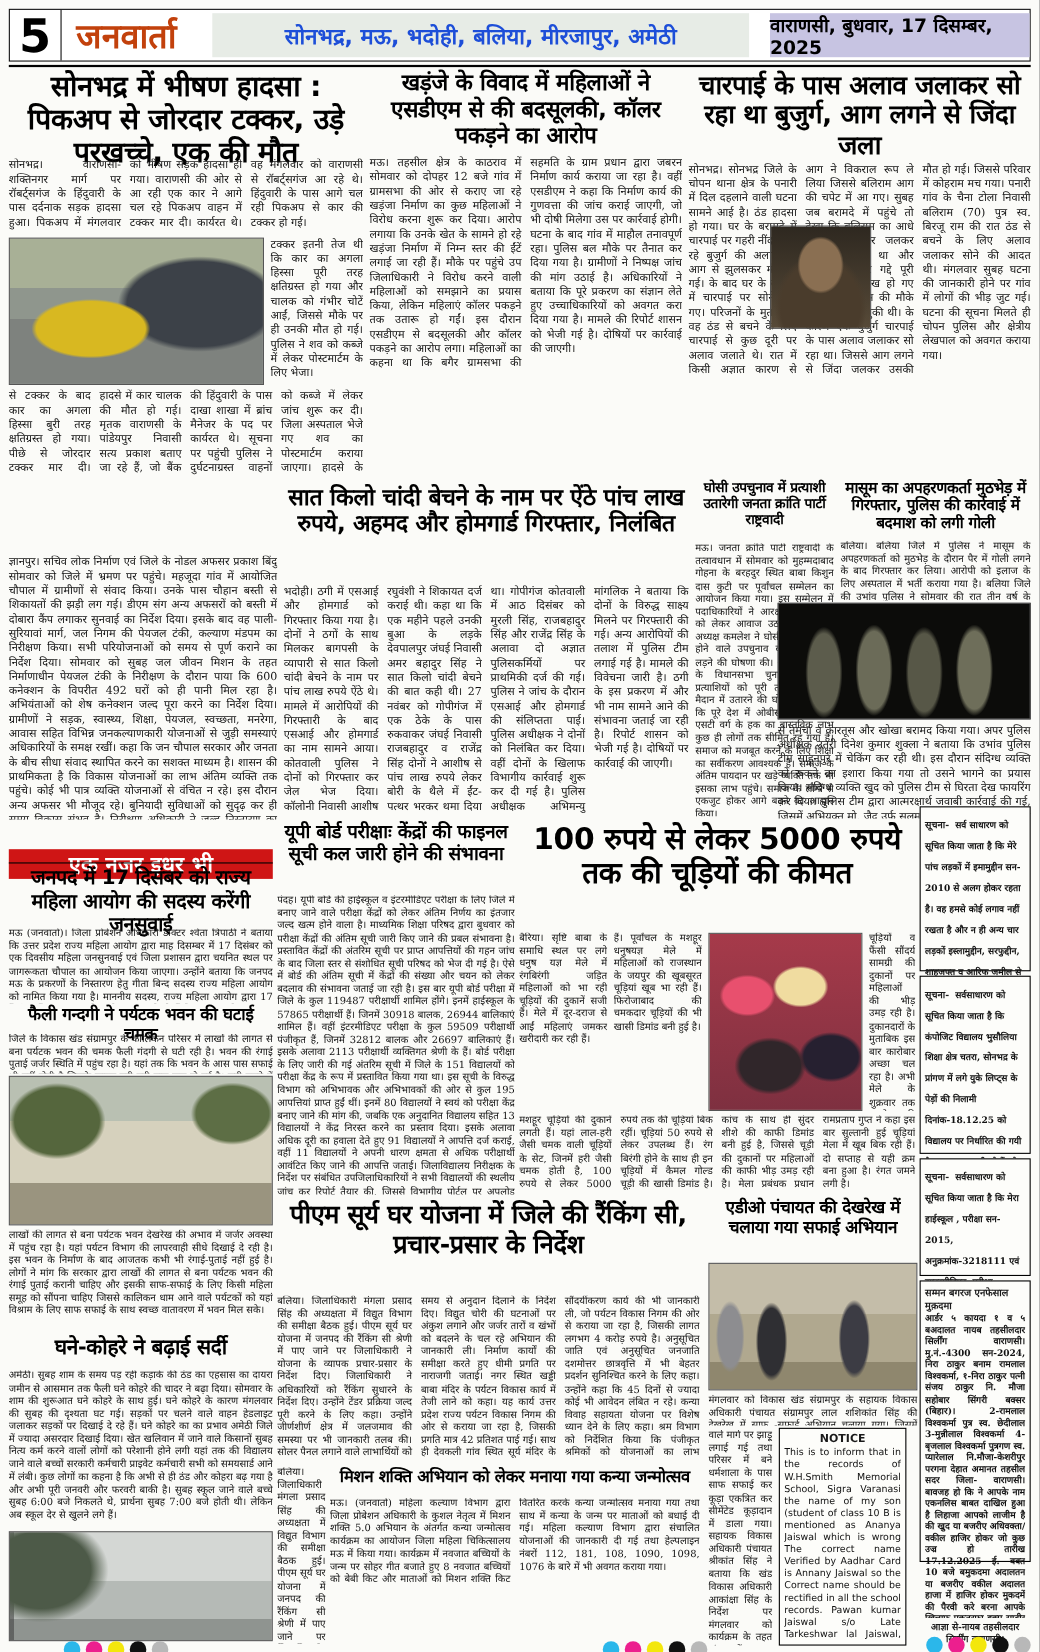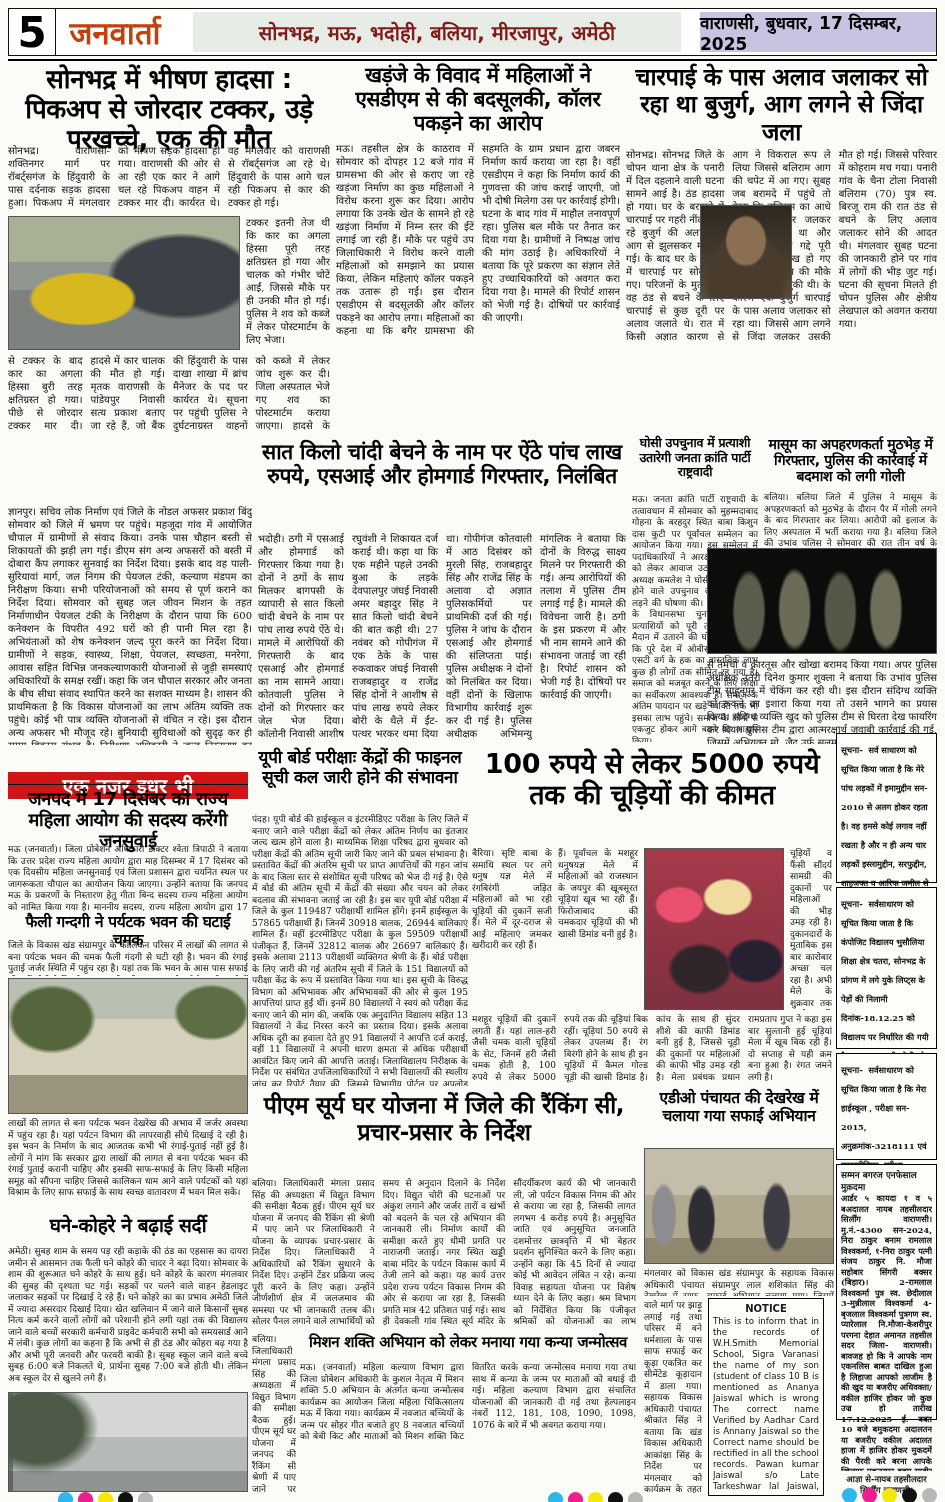--- a/index.html
+++ b/index.html
@@ -58,41 +58,41 @@
       linear-gradient(#d4d7d4 0 45%, #b5bab6 45% 80%, #8f9490 80% 100%);}
 </style>
 </head>
 <body>
 
 <div id="page">
 
   <div class="abs masthead" style="left:8px;top:8px;width:929px;height:48px;">
     <div class="band" style="width:46px;font-size:42px;border-right:1.5px solid #111;color:#000;">5</div>
     <div class="band" style="width:118px;font-size:31px;color:#c2410c;">जनवार्ता</div>
-    <div class="band" style="flex:1;margin:3px 19px;background:#e7ece6;color:#7f1d1d;font-size:20px;">सोनभद्र, मऊ, भदोही, बलिया, मीरजापुर, अमेठी</div>
+    <div class="band" style="flex:1;margin:3px 19px;background:#e7ece6;color:#1d4ed8;font-size:20px;">सोनभद्र, मऊ, भदोही, बलिया, मीरजापुर, अमेठी</div>
     <div class="band" style="width:236px;margin:3px 0;background:#c7c4e2;color:#000;font-size:17px;">वाराणसी, बुधवार, 17 दिसम्बर, 2025</div>
   </div>
   <div class="abs rule" style="left:8px;top:59px;width:929px;height:1.5px;"></div>
 
   <div class="abs hl" style="left:8px;top:64px;width:322px;height:76px;font-size:26px;">सोनभद्र में भीषण हादसा : पिकअप से जोरदार टक्कर, उड़े परखच्चे, एक की मौत</div>
   <div class="abs body-sm c3" style="left:8px;top:144px;width:322px;height:68px;">सोनभद्र। वाराणसी-शक्तिनगर मार्ग पर रॉबर्ट्सगंज के हिंदुवारी के पास दर्दनाक सड़क हादसा हुआ। पिकअप में मंगलवार को भीषण सड़क हादसा हो गया। वाराणसी की ओर से आ रही एक कार ने आगे चल रहे पिकअप वाहन में टक्कर मार दी। कार्यरत थे। वह मंगलवार को वाराणसी से रॉबर्ट्सगंज आ रहे थे। हिंदुवारी के पास आगे चल रही पिकअप से कार की टक्कर हो गई।</div>
   <div class="abs photo ph-crash" style="left:8px;top:216px;width:232px;height:134px;"></div>
   <div class="abs body-sm" style="left:246px;top:216px;width:84px;height:134px;">टक्कर इतनी तेज थी कि कार का अगला हिस्सा पूरी तरह क्षतिग्रस्त हो गया और चालक को गंभीर चोटें आईं, जिससे मौके पर ही उनकी मौत हो गई। पुलिस ने शव को कब्जे में लेकर पोस्टमार्टम के लिए भेजा।</div>
   <div class="abs body-sm c4" style="left:8px;top:354px;width:322px;height:82px;">से टक्कर के बाद कार का अगला हिस्सा बुरी तरह क्षतिग्रस्त हो गया। पीछे से जोरदार टक्कर मार दी। हादसे में कार चालक की मौत हो गई। मृतक वाराणसी के पांडेयपुर निवासी सत्य प्रकाश बताए जा रहे हैं, जो बैंक की हिंदुवारी के पास दाखा शाखा में ब्रांच मैनेजर के पद पर कार्यरत थे। सूचना पर पहुंची पुलिस ने दुर्घटनाग्रस्त वाहनों को कब्जे में लेकर जांच शुरू कर दी। जिला अस्पताल भेजे गए शव का पोस्टमार्टम कराया जाएगा। हादसे के बाद मार्ग पर कुछ देर के लिए यातायात बाधित रहा और अफरा-तफरी का माहौल रहा।</div>
 
   <div class="abs hl" style="left:336px;top:64px;width:284px;height:74px;font-size:20.5px;">खड़ंजे के विवाद में महिलाओं ने एसडीएम से की बदसूलकी, कॉलर पकड़ने का आरोप</div>
   <div class="abs body-sm c2" style="left:336px;top:142px;width:284px;height:294px;">मऊ। तहसील क्षेत्र के काठराव में सोमवार को दोपहर 12 बजे गांव में ग्रामसभा की ओर से कराए जा रहे खड़ंजा निर्माण का कुछ महिलाओं ने विरोध करना शुरू कर दिया। आरोप लगाया कि उनके खेत के सामने हो रहे खड़ंजा निर्माण में निम्न स्तर की ईंटें लगाई जा रही हैं। मौके पर पहुंचे उप जिलाधिकारी ने विरोध करने वाली महिलाओं को समझाने का प्रयास किया, लेकिन महिलाएं कॉलर पकड़ने तक उतारू हो गईं। इस दौरान एसडीएम से बदसूलकी और कॉलर पकड़ने का आरोप लगा। महिलाओं का कहना था कि बगैर ग्रामसभा की सहमति के ग्राम प्रधान द्वारा जबरन निर्माण कार्य कराया जा रहा है। वहीं एसडीएम ने कहा कि निर्माण कार्य की गुणवत्ता की जांच कराई जाएगी, जो भी दोषी मिलेगा उस पर कार्रवाई होगी। घटना के बाद गांव में माहौल तनावपूर्ण रहा। पुलिस बल मौके पर तैनात कर दिया गया है। ग्रामीणों ने निष्पक्ष जांच की मांग उठाई है। अधिकारियों ने बताया कि पूरे प्रकरण का संज्ञान लेते हुए उच्चाधिकारियों को अवगत करा दिया गया है। मामले की रिपोर्ट शासन को भेजी गई है। दोषियों पर कार्रवाई की जाएगी।</div>
 
   <div class="abs hl" style="left:626px;top:64px;width:311px;height:80px;font-size:23.5px;">चारपाई के पास अलाव जलाकर सो रहा था बुजुर्ग, आग लगने से जिंदा जला</div>
   <div class="abs body-sm c3" style="left:626px;top:148px;width:311px;height:282px;">सोनभद्र। सोनभद्र जिले के चोपन थाना क्षेत्र के पनारी में दिल दहलाने वाली घटना सामने आई है। ठंड हादसा हो गया। घर के बरामदे में चारपाई पर गहरी नींद में सो रहे बुजुर्ग की अलाव की आग से झुलसकर मौत हो गई। के बाद घर के बरामदे में चारपाई पर सोने चले गए। परिजनों के मुताबिक, वह ठंड से बचने के लिए चारपाई से कुछ दूरी पर अलाव जलाते थे। रात में किसी अज्ञात कारण से आग ने विकराल रूप ले लिया जिससे बलिराम आग की चपेट में आ गए। सुबह जब बरामदे में पहुंचे तो देखा कि बलिराम का आधे से ज्यादा शरीर जलकर राख हो चुका था और चारपाई जलकर गद्दे पूरी तरह जलकर राख हो गए थे। वहीं बलिराम की मौके पर ही मौत हो चुकी थी। के कारण एक बुजुर्ग चारपाई के पास अलाव जलाकर सो रहा था। जिससे आग लगने से जिंदा जलकर उसकी मौत हो गई। जिससे परिवार में कोहराम मच गया। पनारी गांव के चैना टोला निवासी बलिराम (70) पुत्र स्व. बिरजू राम की रात ठंड से बचने के लिए अलाव जलाकर सोने की आदत थी। मंगलवार सुबह घटना की जानकारी होने पर गांव में लोगों की भीड़ जुट गई। घटना की सूचना मिलते ही चोपन पुलिस और क्षेत्रीय लेखपाल को अवगत कराया गया।</div>
   <div class="abs photo ph-oldman" style="left:700px;top:205px;width:92px;height:94px;"></div>
 
   <div class="abs body-sm" style="left:8px;top:505px;width:244px;height:240px;">ज्ञानपुर। सचिव लोक निर्माण एवं जिले के नोडल अफसर प्रकाश बिंदु सोमवार को जिले में भ्रमण पर पहुंचे। महजूदा गांव में आयोजित चौपाल में ग्रामीणों से संवाद किया। उनके पास चौहान बस्ती से शिकायतों की झड़ी लग गई। डीएम संग अन्य अफसरों को बस्ती में दोबारा कैंप लगाकर सुनवाई का निर्देश दिया। इसके बाद वह पाली-सुरियावां मार्ग, जल निगम की पेयजल टंकी, कल्याण मंडपम का निरीक्षण किया। सभी परियोजनाओं को समय से पूर्ण कराने का निर्देश दिया। सोमवार को सुबह जल जीवन मिशन के तहत निर्माणाधीन पेयजल टंकी के निरीक्षण के दौरान पाया कि 600 कनेक्शन के विपरीत 492 घरों को ही पानी मिल रहा है। अभियंताओं को शेष कनेक्शन जल्द पूरा करने का निर्देश दिया। ग्रामीणों ने सड़क, स्वास्थ्य, शिक्षा, पेयजल, स्वच्छता, मनरेगा, आवास सहित विभिन्न जनकल्याणकारी योजनाओं से जुड़ी समस्याएं अधिकारियों के समक्ष रखीं। कहा कि जन चौपाल सरकार और जनता के बीच सीधा संवाद स्थापित करने का सशक्त माध्यम है। शासन की प्राथमिकता है कि विकास योजनाओं का लाभ अंतिम व्यक्ति तक पहुंचे। कोई भी पात्र व्यक्ति योजनाओं से वंचित न रहे। इस दौरान अन्य अफसर भी मौजूद रहे। बुनियादी सुविधाओं को सुदृढ़ कर ही समग्र विकास संभव है। निरीक्षण अधिकारी ने जल्द निस्तारण का भरोसा दिया। अफसरों ने गांव में चौपाल लगाकर आमजन की समस्याएं सुनीं और निस्तारित कराने का निर्देश दिया।</div>
 
-  <div class="abs hl" style="left:258px;top:440px;width:368px;height:86px;font-size:21px;">सात किलो चांदी बेचने के नाम पर ऐंठे पांच लाख रुपये, एसआई और होमगार्ड गिरफ्तार, निलंबित</div>
+  <div class="abs hl" style="left:258px;top:440px;width:368px;height:86px;font-size:21px;">सात किलो चांदी बेचने के नाम पर ऐंठे पांच लाख रुपये, अहमद और होमगार्ड गिरफ्तार, निलंबित</div>
   <div class="abs body-sm c4" style="left:258px;top:532px;width:368px;height:208px;">भदोही। ठगी में एसआई और होमगार्ड को गिरफ्तार किया गया है। दोनों ने ठगों के साथ मिलकर बागपसी के व्यापारी से सात किलो चांदी बेचने के नाम पर पांच लाख रुपये ऐंठे थे। मामले में आरोपियों की गिरफ्तारी के बाद एसआई और होमगार्ड का नाम सामने आया। कोतवाली पुलिस ने दोनों को गिरफ्तार कर जेल भेज दिया। कॉलोनी निवासी आशीष रघुवंशी ने शिकायत दर्ज कराई थी। कहा था कि एक महीने पहले उनकी बुआ के लड़के देवपालपुर जंघई निवासी अमर बहादुर सिंह ने सात किलो चांदी बेचने की बात कही थी। 27 नवंबर को गोपीगंज में एक ठेके के पास रुकवाकर जंघई निवासी राजबहादुर व राजेंद्र सिंह दोनों ने आशीष से पांच लाख रुपये लेकर बोरी के थैले में ईंट-पत्थर भरकर थमा दिया था। गोपीगंज कोतवाली में आठ दिसंबर को मुरली सिंह, राजबहादुर सिंह और राजेंद्र सिंह के अलावा दो अज्ञात पुलिसकर्मियों पर प्राथमिकी दर्ज की गई। पुलिस ने जांच के दौरान एसआई और होमगार्ड की संलिप्तता पाई। पुलिस अधीक्षक ने दोनों को निलंबित कर दिया। वहीं दोनों के खिलाफ विभागीय कार्रवाई शुरू कर दी गई है। पुलिस अधीक्षक अभिमन्यु मांगलिक ने बताया कि दोनों के विरुद्ध साक्ष्य मिलने पर गिरफ्तारी की गई। अन्य आरोपियों की तलाश में पुलिस टीम लगाई गई है। मामले की विवेचना जारी है। ठगी के इस प्रकरण में और भी नाम सामने आने की संभावना जताई जा रही है। रिपोर्ट शासन को भेजी गई है। दोषियों पर कार्रवाई की जाएगी।</div>
 
   <div class="abs hl" style="left:632px;top:436px;width:126px;height:54px;font-size:12.5px;">घोसी उपचुनाव में प्रत्याशी उतारेगी जनता क्रांति पार्टी राष्ट्रवादी</div>
   <div class="abs body-xs" style="left:632px;top:494px;width:126px;height:248px;">मऊ। जनता क्रांति पार्टी राष्ट्रवादी के तत्वावधान में सोमवार को मुहम्मदाबाद गोहना के बरहदुर स्थित बाबा किशुन दास कुटी पर पूर्वांचल सम्मेलन का आयोजन किया गया। इस सम्मेलन में पदाधिकारियों ने आरक्षण के खटवारे को लेकर आवाज उठाई गई। राष्ट्रीय अध्यक्ष कमलेश ने घोसी विधानसभा में होने वाले उपचुनाव को मजबूती से लड़ने की घोषणा की। आगामी 2027 के विधानसभा चुनाव में अपने प्रत्याशियों को पूरी ताकत के साथ मैदान में उतारने की घोषणा की। कहा कि पूरे देश में ओबीसी, एससी और एसटी वर्ग के हक का वास्तविक लाभ कुछ ही लोगों तक सीमित रह गया है। समाज को मजबूत करने के लिए शिक्षा का सर्वीकरण आवश्यक है। समाज के अंतिम पायदान पर खड़े व्यक्ति तक भी इसका लाभ पहुंचे। समाज के लोगों से एकजुट होकर आगे बढ़ने का आह्वान किया।</div>
 
   <div class="abs hl" style="left:764px;top:436px;width:173px;height:52px;font-size:14px;">मासूम का अपहरणकर्ता मुठभेड़ में गिरफ्तार, पुलिस की कार्रवाई में बदमाश को लगी गोली</div>
   <div class="abs body-xs" style="left:764px;top:492px;width:173px;height:54px;">बलिया। बलिया जिले में पुलिस ने मासूम के अपहरणकर्ता को मुठभेड़ के दौरान पैर में गोली लगने के बाद गिरफ्तार कर लिया। आरोपी को इलाज के लिए अस्पताल में भर्ती कराया गया है।  बलिया जिले की उभांव पुलिस ने सोमवार की रात तीन वर्ष के मासूम का अपहरण करने वाले मोहम्मद जैद उर्फ सलीम को मुठभेड़ के दौरान पैर में गोली लगने के बाद गिरफ्तार कर लिया। बदमाश के कब्जे</div>
   <div class="abs photo ph-night" style="left:707px;top:548px;width:230px;height:106px;"></div>
   <div class="abs body-sm" style="left:707px;top:658px;width:230px;height:86px;">से तमंचा व कारतूस और खोखा बरामद किया गया।  अपर पुलिस अधीक्षक उतरी दिनेश कुमार शुक्ला ने बताया कि उभांव पुलिस टीम साहूनपुर में चेकिंग कर रही थी। इस दौरान संदिग्ध व्यक्ति को रूकने का इशारा किया गया तो उसने भागने का प्रयास किया। संदिग्ध व्यक्ति खुद को पुलिस टीम से घिरता देख फायरिंग कर दिया। पुलिस टीम द्वारा आत्मरक्षार्थ जवाबी कार्रवाई की गई, जिसमें अभियुक्त मो. जैद उर्फ सलमान निवासी एकसार पिपरौली बड़ागांव के बांए पैर मे गोली लगी है।</div>
 

